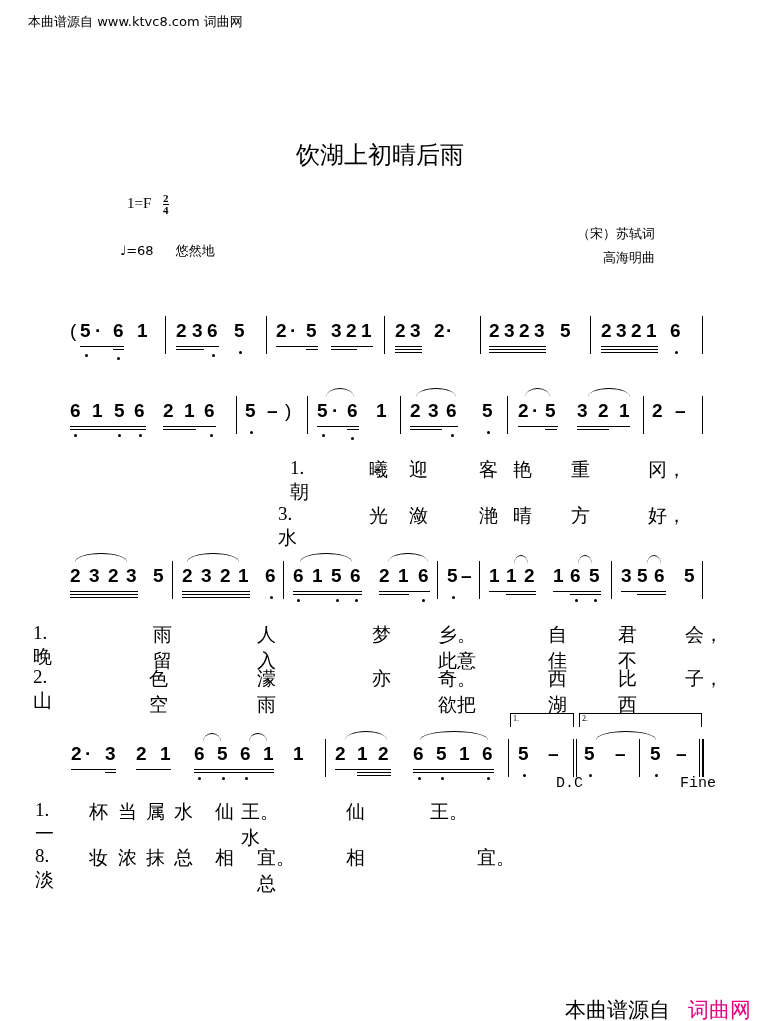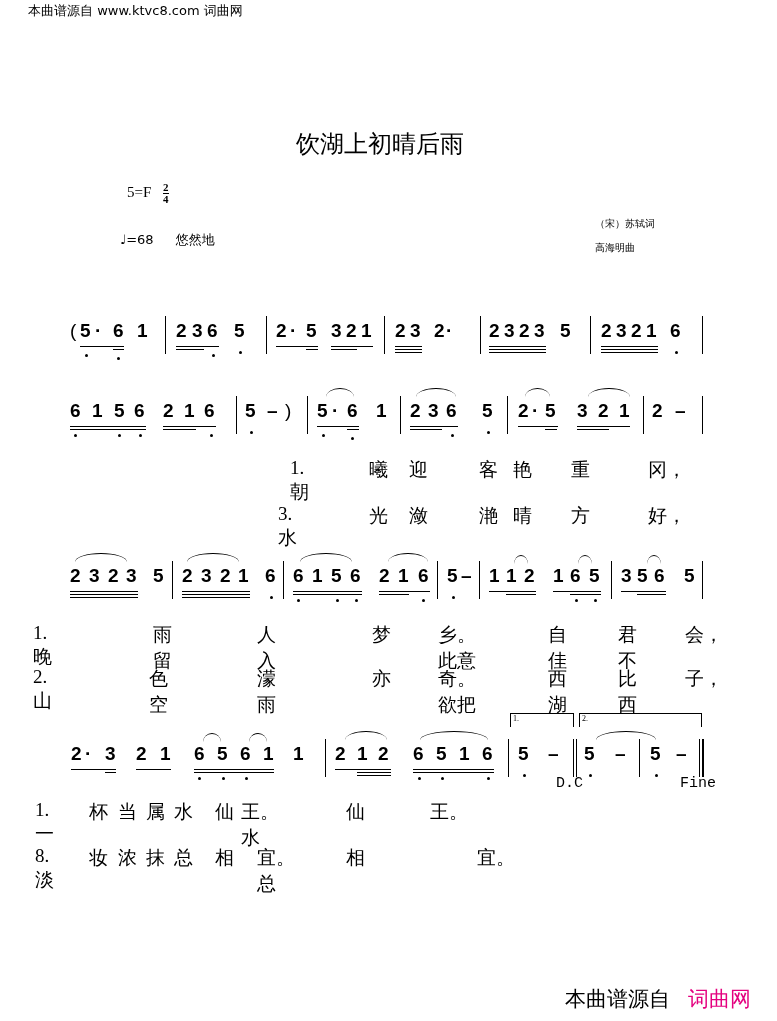--- a/index.html
+++ b/index.html
@@ -1,46 +1,46 @@
 <!DOCTYPE html>
 <html><head>
 <meta charset="utf-8">
 <style>
   html, body { margin:0; padding:0; background:#fff; }
   body { width:777px; height:1021px; position:relative; overflow:hidden; color:#000;
          font-family:"DejaVu Sans", sans-serif; }
-  .abs { position:absolute; white-space:nowrap; }
+  .abs { position:absolute; white-space:nowrap;margin-top:11px; }
   .hdr { left:28px; top:2px; font-size:13px; }
   .title { left:0; width:760px; top:128px; text-align:center; font-size:24px; }
   .key { left:127px; top:182px; font-size:15px; font-family:"Liberation Serif", serif; }
   .ts { display:inline-block; vertical-align:middle; text-align:center; font-weight:bold; font-size:11px; line-height:11px; margin-left:8px; font-family:"Liberation Serif", serif;}
   .ts span { display:block; }
   .ts .top { border-bottom:1px solid #000; }
   .tempo { left:120px; top:231px; font-size:13px; }
-  .lyr-credit { right:122px; top:212px; font-size:10px; line-height:24px; }
+  .lyr-credit { right:122px; top:212px; font-size:13px; text-align:right; line-height:24px;font-family:Liberation Mono, monospace; }
   .note { position:absolute; font-family:"Liberation Sans", sans-serif; font-weight:bold; font-size:19px; top:0; }
   .staff { position:absolute; left:0; width:777px; height:60px; }
   .bar { position:absolute; width:1px; background:#000; height:38px; top:-4px; }
   .ul1 { position:absolute; height:1px; background:#000; }
   .dot { position:absolute; width:3px; height:3px; background:#000; border-radius:50%; }
   .slur { position:absolute; border-top:1.3px solid #000; border-radius:50% 50% 0 0 / 100% 100% 0 0; height:8px; }
   .lyrics { position:absolute; font-family:"Liberation Serif", serif; font-size:19px; }
   .volta { position:absolute; border-top:1px solid #000; border-left:1px solid #000; border-right:1px solid #000; height:14px; font-size:8px; font-family:"Liberation Serif", serif; padding-left:2px; box-sizing:border-box; }
   .mark { position:absolute; font-family:"Liberation Mono", monospace; font-size:15px; }
   .footer { right:26px; top:985px; font-size:21px; }
   .footer .brand2 { color:#e4007f; margin-left:18px; }
 </style>
 </head>
 <body>
 
 <div class="abs hdr">本曲谱源自 www.ktvc8.com 词曲网</div>
 <div class="abs title">饮湖上初晴后雨</div>
 
 <div class="abs key">
-  <span>5=F</span>
+  <span>1=F</span>
   <span class="ts">
     <span class="top">2</span>
     <span>4</span>
   </span>
 </div>
 <div class="abs tempo">
   <span>♩=68</span>
   <span style="margin-left:18px">悠然地</span>
 </div>
 <div class="abs lyr-credit">

